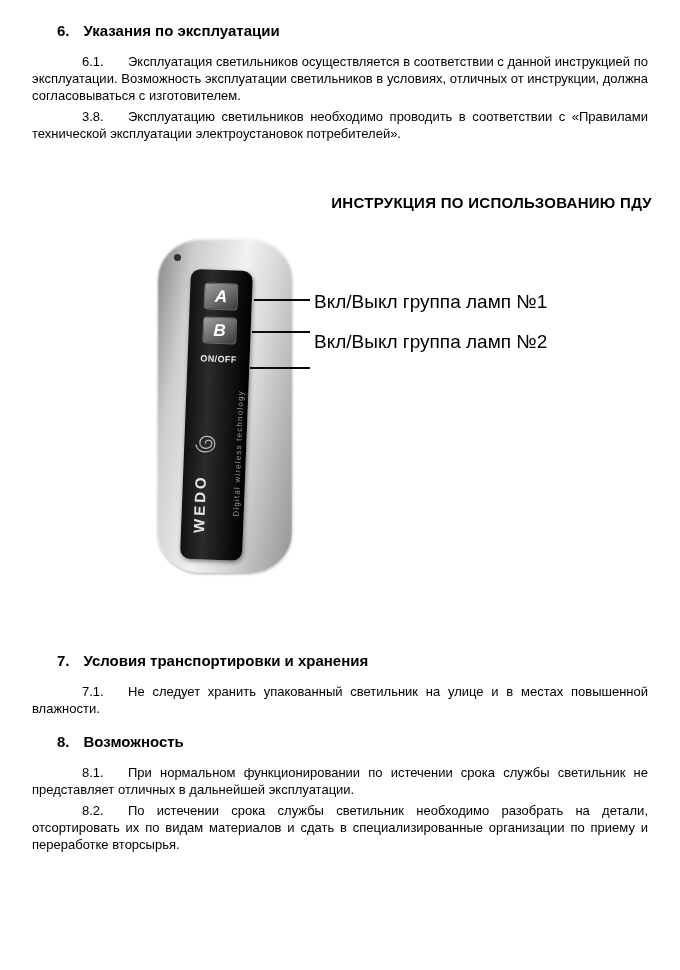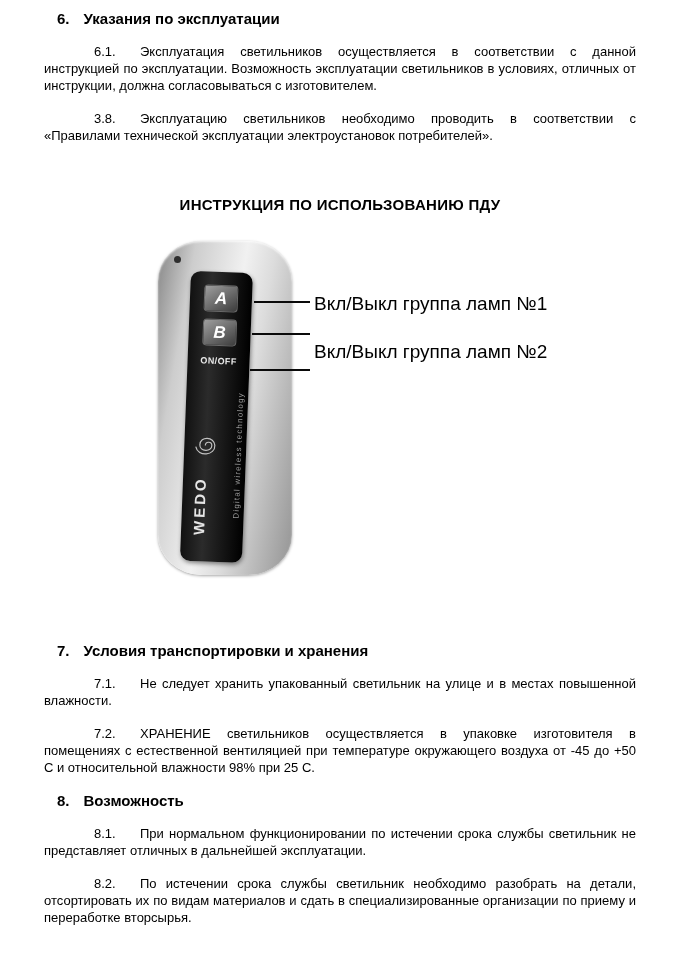--- a/index.html
+++ b/index.html
@@ -6,33 +6,33 @@
   body {
     width:680px; height:970px;
     font-family:"Liberation Sans", sans-serif;
     color:#000;
     overflow:hidden;
   }
   .page { padding:6px 28px 0 28px; box-sizing:border-box; }
 
   h2.section-heading {
     font-size:15px; font-weight:bold;
-    margin:4px 0 14px 0; padding-left:29px;
+    margin:16px 0 14px 0; padding-left:29px;
   }
   h2 .sec-num { margin-right:14px; }
 
   p.para {
     font-size:13px; line-height:17px;
-    text-align:justify; margin:16px;
+    text-align:justify; margin:4px;
     text-indent:50px;
   }
   p.para .pnum { display:inline-block; width:46px; text-indent:0; }
 
   .figure-heading {
-    font-size:15px; font-weight:bold; text-align:center;
+    font-size:15px; font-weight:bold; text-align:right;
     margin:52px 0 0 0; letter-spacing:.3px;
   }
 
   .figure { position:relative; height:425px; }
 
   
   .remote {
     position:absolute; left:130px; top:28px;
     width:134px; height:334px;
     border-radius:44px / 40px;
@@ -80,21 +80,21 @@
     writing-mode:vertical-rl; transform:rotate(180deg);
     color:#e6e6e6; font-size:15px; font-weight:bold; letter-spacing:3px;
   }
 
   .callout-line { position:absolute; height:2px; background:#0a0a0a; }
   .cl-1 { left:226px; top:88px;  width:56px; }
   .cl-2 { left:224px; top:120px; width:58px; }
   .cl-3 { left:222px; top:156px; width:60px; }
   .callout-label { position:absolute; left:286px; font-size:19px; white-space:nowrap; }
   .cb-1 { top:80px; }
-  .cb-2 { top:128px; }
+  .cb-2 { top:120px; }
   .cb-3 { top:148px; }
 
   .sec-7 { margin-top:8px; }
   .sec-8 { margin-top:14px; }
 </style>
 </head>
 <body>
 
 <div class="page">
 
@@ -134,23 +134,20 @@
     <div class="callout-label cb-1">Вкл/Выкл группа ламп №1</div>
     <div class="callout-label cb-2">Вкл/Выкл группа ламп №2</div>
   </div>
 
   <h2 class="section-heading sec-7">
     <span class="sec-num">7.</span><span>Условия транспортировки и хранения</span>
   </h2>
   <p class="para">
     <span class="pnum">7.1.</span><span>Не следует хранить упакованный светильник на улице и в местах повышенной влажности.</span>
   </p>
-  <p class="para">
-    <span class="pnum">7.2.</span><span>ХРАНЕНИЕ светильников осуществляется в упаковке изготовителя в помещениях с естественной вентиляцией при температуре окружающего воздуха от -45 до +50 С и относительной влажности 98% при 25 С.</span>
-  </p>
 
   <h2 class="section-heading sec-8">
     <span class="sec-num">8.</span><span>Возможность</span>
   </h2>
   <p class="para">
     <span class="pnum">8.1.</span><span>При нормальном функционировании по истечении срока службы светильник не представляет отличных в дальнейшей эксплуатации.</span>
   </p>
   <p class="para">
     <span class="pnum">8.2.</span><span>По истечении срока службы светильник необходимо разобрать на детали, отсортировать их по видам материалов и сдать в специализированные организации по приему и переработке вторсырья.</span>
   </p>

